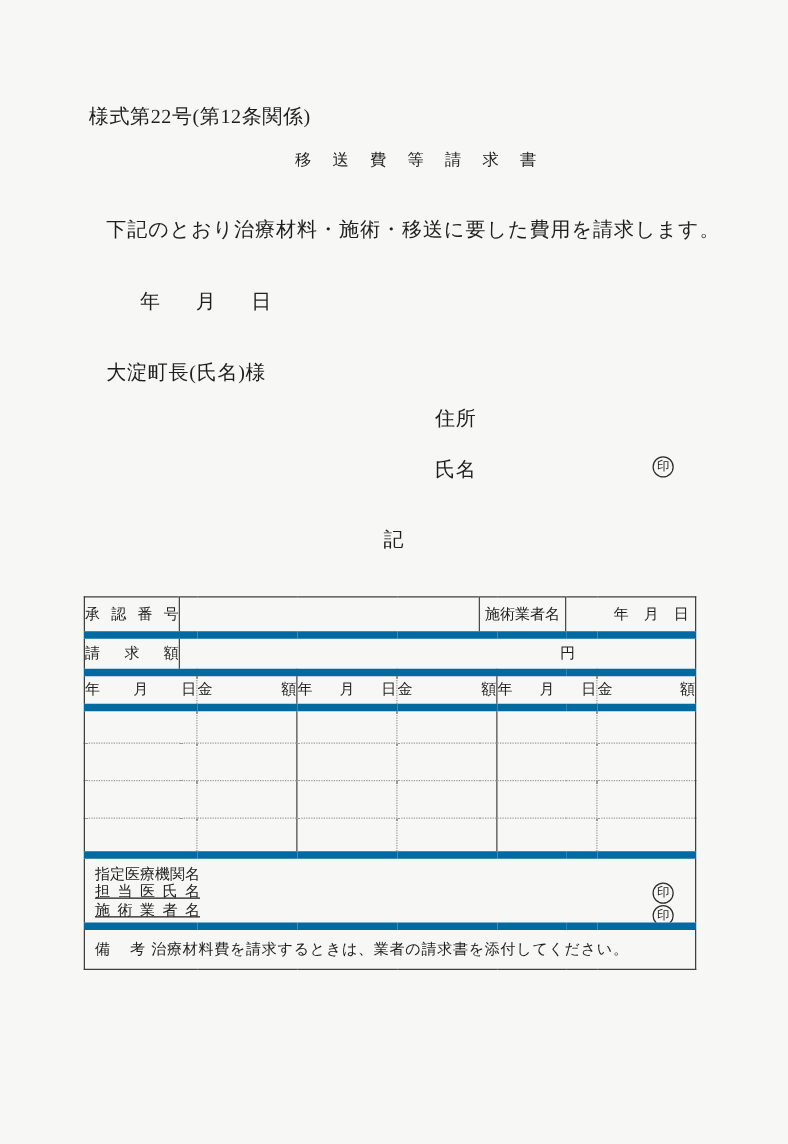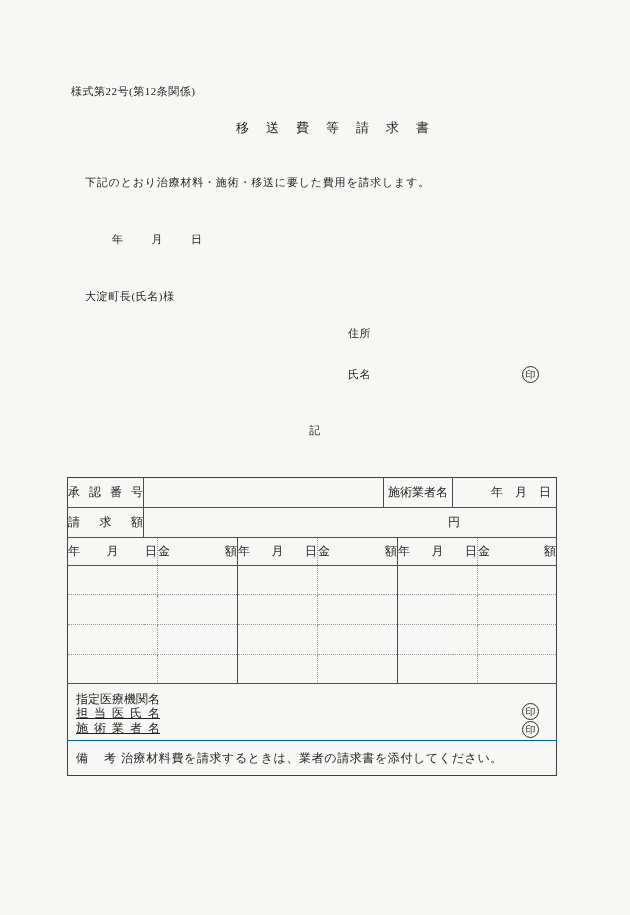--- a/index.html
+++ b/index.html
@@ -5,21 +5,21 @@
   html,body{margin:0;padding:0;}
   .page{
     position:relative;
     width:630px;height:915px;
     background:#f7f7f5;
     font-family:"Liberation Serif","DejaVu Serif",serif;
     color:#1e1e1e;
     overflow:hidden;
   }
   .abs{position:absolute;}
-  .txt{font-size:11px;line-height:1.15;letter-spacing:0.5px;white-space:nowrap;}
+  .txt{font-size:16px;line-height:1.15;letter-spacing:0.5px;white-space:nowrap;}
 
   .form-number{top:85px;left:71px;}
   .doc-title{top:121px;left:0;right:0;text-align:center;letter-spacing:17px;text-indent:17px;font-size:13px;padding-left:35px;}
   .declaration{top:176px;left:85px;letter-spacing:0.8px;text-align:center;}
   .date-line{top:233px;left:112px;}
   .date-line span{margin-right:28px;}
   .addressee{top:290px;left:85px;letter-spacing:0.6px;}
   .address-label{top:327px;left:348px;}
   .name-label{top:368px;left:348px;}
   .applicant-seal{top:364px;left:522px;}
@@ -38,21 +38,21 @@
     border:1.4px solid #3f3f3f;
     font-size:12px;
   }
   table.claims td{
     padding:0;vertical-align:middle;
     font-size:12px;line-height:1.2;white-space:nowrap;
     overflow:hidden;
   }
   .bs-r{border-right:1px solid #4a4a4a;}
   .bd-r{border-right:1px dotted #9a9a9a;}
-  .bs-b{border-bottom:1px solid #0369a1;}
+  .bs-b{border-bottom:6px solid #0369a1;}
   .bd-b{border-bottom:1px dotted #9a9a9a;}
 
   .jlabel{text-align:justify;text-align-last:justify;padding:0 7px;}
   .center{text-align:center;}
   .hdr-date{text-align:justify;text-align-last:justify;padding:0 13px 0 16px;}
   .hdr-amt{text-align:justify;text-align-last:justify;padding:0 11px 0 9px;}
   .appr-date{display:flex;justify-content:space-between;padding:0 5px 0 38px;align-items:center;height:100%;}
   .yen-cell span{display:inline-block;padding-left:304px;}
 
   .names-cell{position:relative;padding:3px 0 0 8px !important;line-height:18.5px;}

